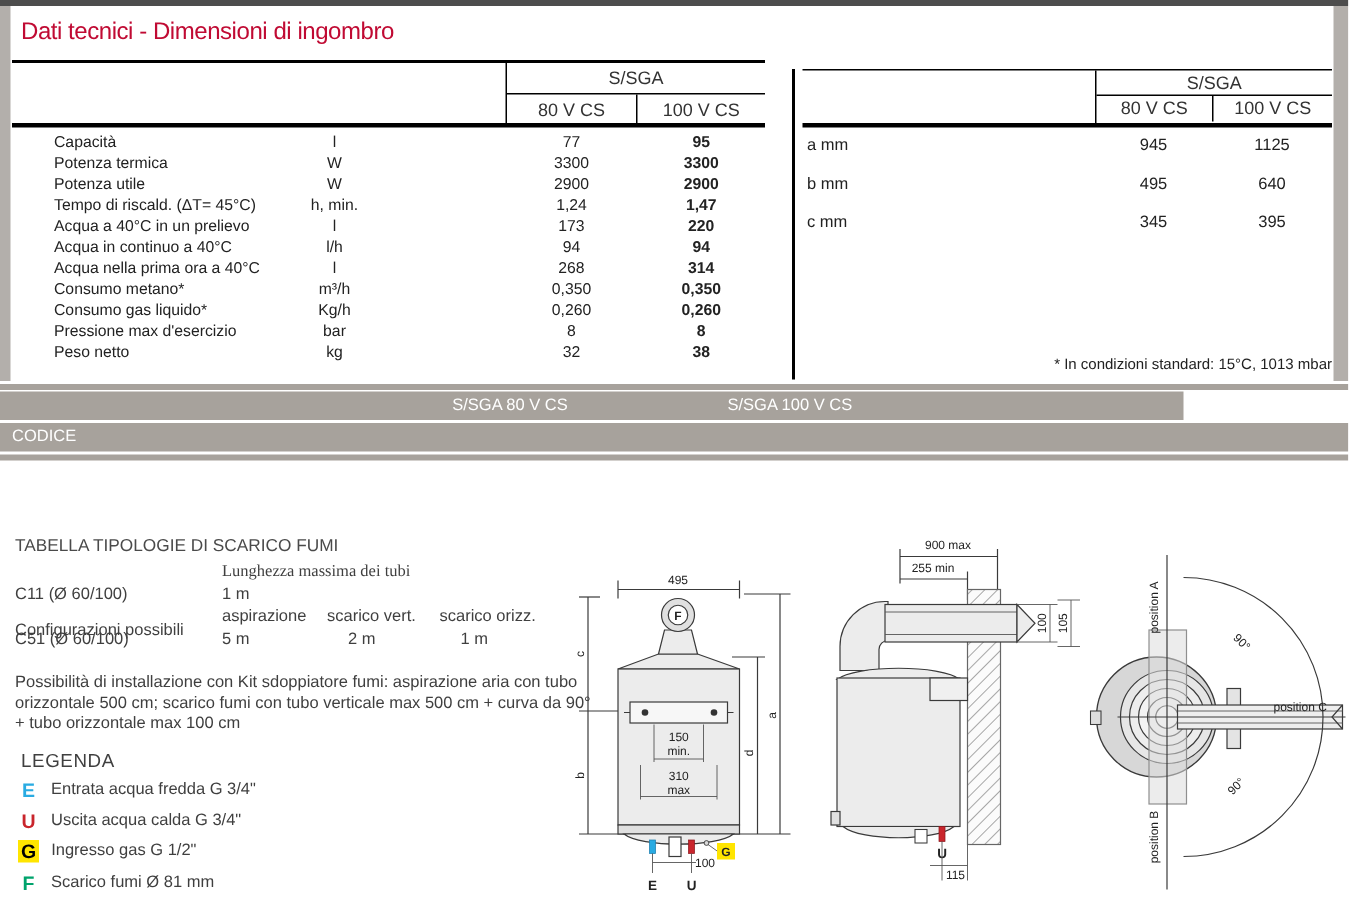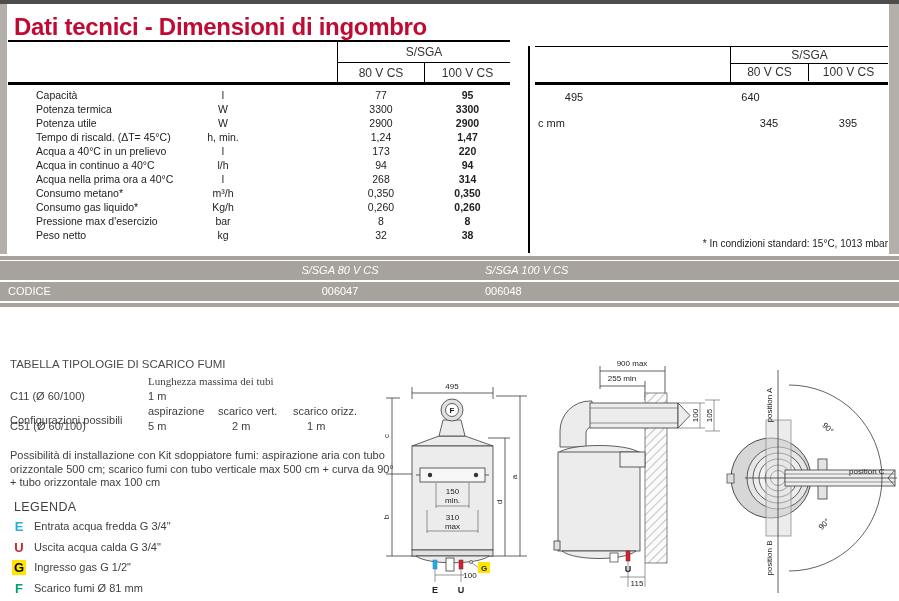--- a/index.html
+++ b/index.html
@@ -4,21 +4,21 @@
 <style>
   * { margin:0; padding:0; box-sizing:border-box; }
   html,body { background:#fff; }
   body { font-family:"Liberation Sans", sans-serif; }
   #page { position:relative; width:899px; height:601px; background:#fff; overflow:hidden; color:#222; }
 
   .top-strip  { position:absolute; left:0; top:0; width:899px; height:4px; background:#4d4d4d; }
   .left-strip { position:absolute; left:0; top:4px; width:7px; height:250px; background:#b3afab; }
   .right-strip{ position:absolute; right:0; top:4px; width:10px; height:250px; background:#b3afab; }
 
-  .page-title { position:absolute; left:14px; top:13px; font-size:24px; font-weight:bold;
+  .page-title { position:absolute; left:14px; top:13px; font-size:16px; font-weight:normal;
                 color:#c00a33; letter-spacing:-0.3px; white-space:nowrap; }
 
   
   .lt-header { position:absolute; left:8px; top:40px; width:502px; height:45px;
                border-top:2px solid #000; border-bottom:3px solid #000; }
   .lt-hr  { position:absolute; left:329px; top:0; width:173px; height:100%; border-left:1.5px solid #000; }
   .lt-group { height:21px; line-height:21px; text-align:center; font-size:12px; border-bottom:1.5px solid #000; color:#333; }
   .lt-subs { display:flex; height:21px; }
   .lt-sub1 { width:87px; text-align:center; line-height:20px; font-size:12px; border-right:1.5px solid #000; color:#333; }
   .lt-sub2 { flex:1; text-align:center; line-height:20px; font-size:12px; color:#333; }
@@ -44,28 +44,28 @@
   .rt-sub2 { flex:1; text-align:center; font-size:12px; line-height:17px; color:#333; }
   .rt-rows { margin-top:2px; }
   .rt-row  { display:flex; height:25.5px; padding-top:4px; font-size:11px; line-height:12px; white-space:nowrap; }
   .rt-label{ width:195px; padding-left:3px; }
   .rt-v1   { width:78px; text-align:center; }
   .rt-v2   { flex:1; text-align:center; }
   .footnote { position:absolute; right:11px; top:238px; font-size:10px; color:#222; white-space:nowrap; }
 
   
   .gb-strip1 { position:absolute; left:0; top:256px; width:899px; height:4px; background:#a7a29c; }
-  .gb-row1   { position:absolute; left:0; top:261px; width:899px; height:19px; background:#a7a29c;font-style:italic; }
+  .gb-row1   { position:absolute; left:0; top:261px; width:789px; height:19px; background:#a7a29c; }
   .gb-row2   { position:absolute; left:0; top:282px; width:899px; height:19px; background:#a7a29c; }
   .gb-strip2 { position:absolute; left:0; top:303px; width:899px; height:4px; background:#a7a29c; }
   .gb-row1 span, .gb-row2 span { color:#fff; font-size:11px; line-height:19px; white-space:nowrap; }
   .gb-c1 { position:absolute; left:175px; width:330px; text-align:center; }
   .gb-c2 { position:absolute; left:485px; width:330px; text-align:left; }
   .gb-codice { position:absolute; left:8px; font-weight:normal; }
-  .gb-row2 .gb-c1, .gb-row2 .gb-c2 { font-weight:normal; }
+  .gb-row2 .gb-c1, .gb-row2 .gb-c2 { font-weight:bold;margin-top:16px; }
 
   
   .fumes { position:absolute; left:0; top:0; font-size:11px; color:#3f3f3f; }
   .fumes div { position:absolute; white-space:nowrap; }
   .f-title { left:10px; top:358px; font-size:11.5px; color:#4a4a4a; }
   .f-h1 { left:10px;  top:375px;margin-top:39px; }
   .f-h2 { left:148px; top:375px;font-family:Liberation Serif, serif; }
   .f-r1c { left:10px;  top:390px; }
   .f-r1v { left:148px; top:390px; }
   .f-s1 { left:148px; top:405px; }
@@ -207,20 +207,26 @@
       <div class="rt-right">
         <div class="rt-group">S/SGA</div>
         <div class="rt-subs">
           <div class="rt-sub1">80 V CS</div>
           <div class="rt-sub2">100 V CS</div>
         </div>
       </div>
     </div>
     <div class="rt-rows">
       <div class="rt-row">
+          <span class="rt-label">a  mm</span>
+          <span class="rt-v1">945</span>
+          <span class="rt-v2">1125</span>
+        </div>
+      <div class="rt-row">
+          <span class="rt-label">b  mm</span>
           <span class="rt-v1">495</span>
           <span class="rt-v2">640</span>
         </div>
       <div class="rt-row">
           <span class="rt-label">c  mm</span>
           <span class="rt-v1">345</span>
           <span class="rt-v2">395</span>
         </div>
     </div>
   </div>

